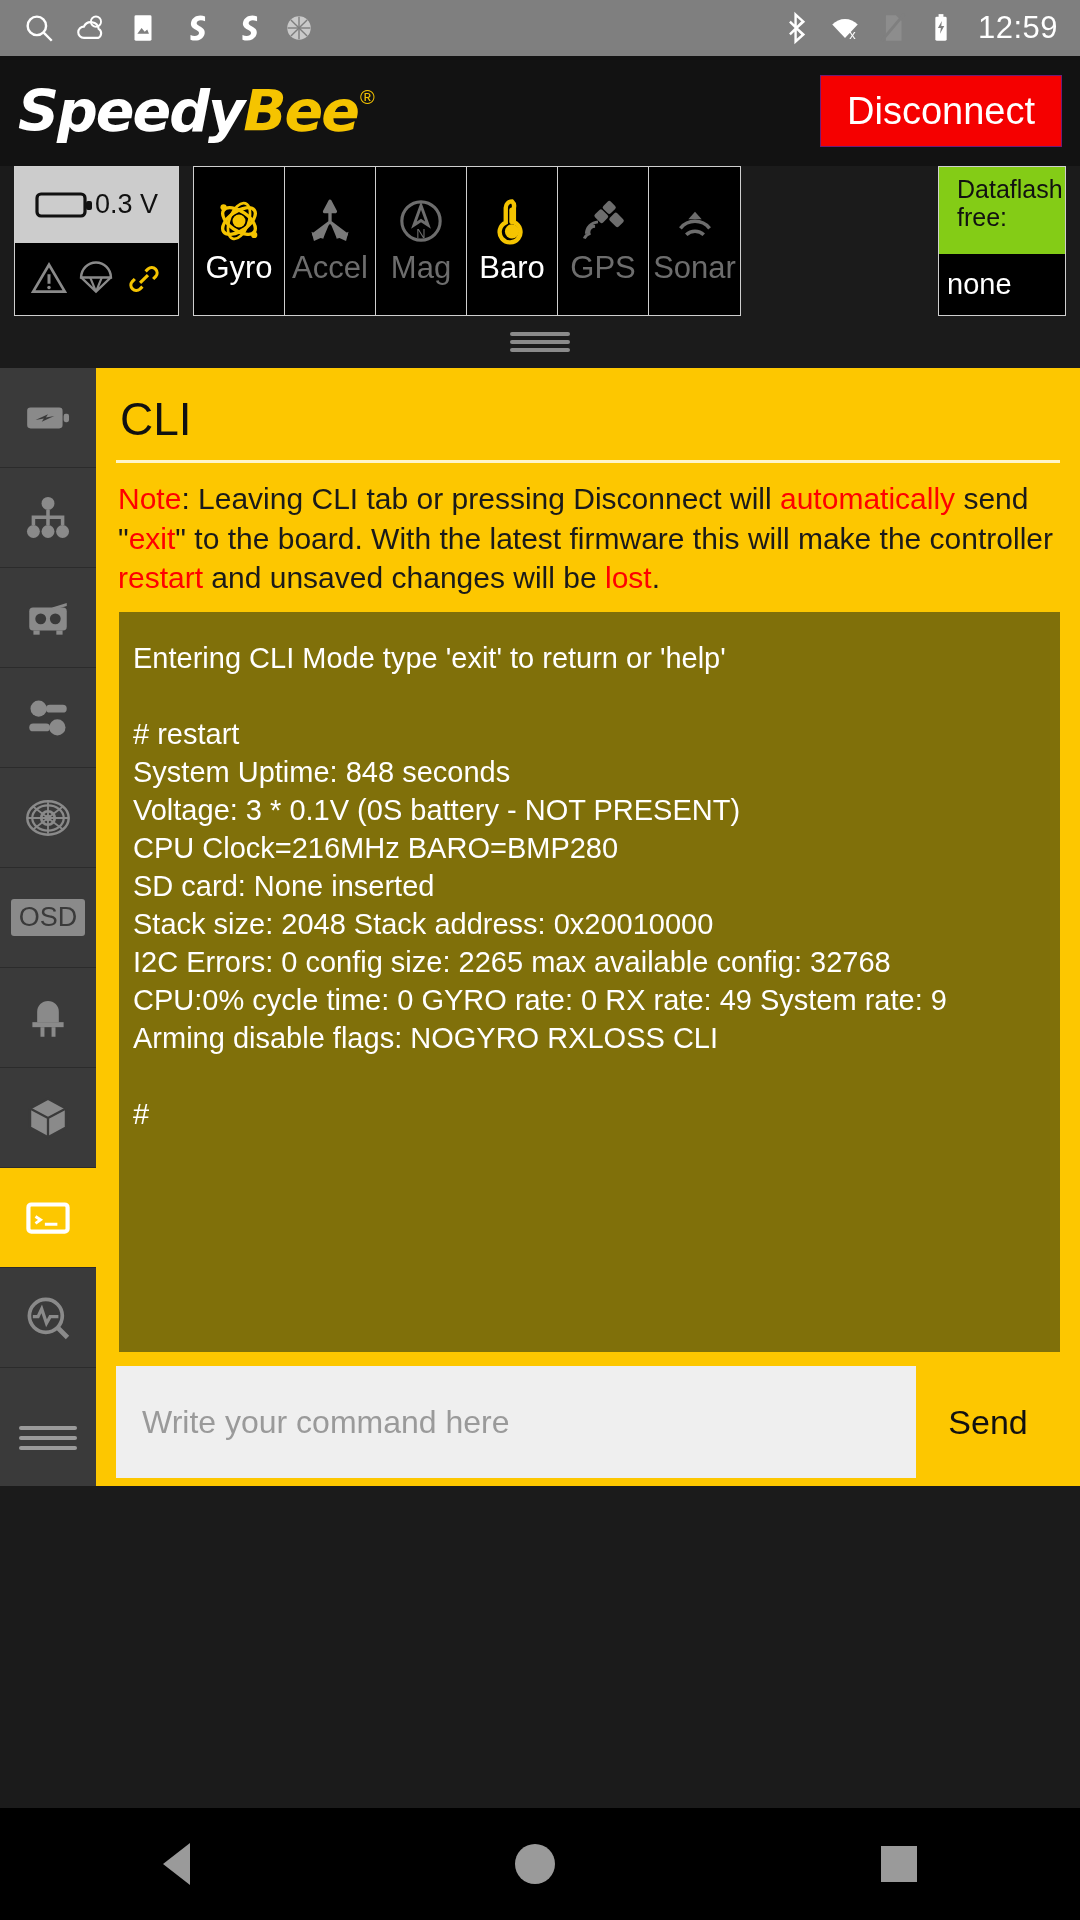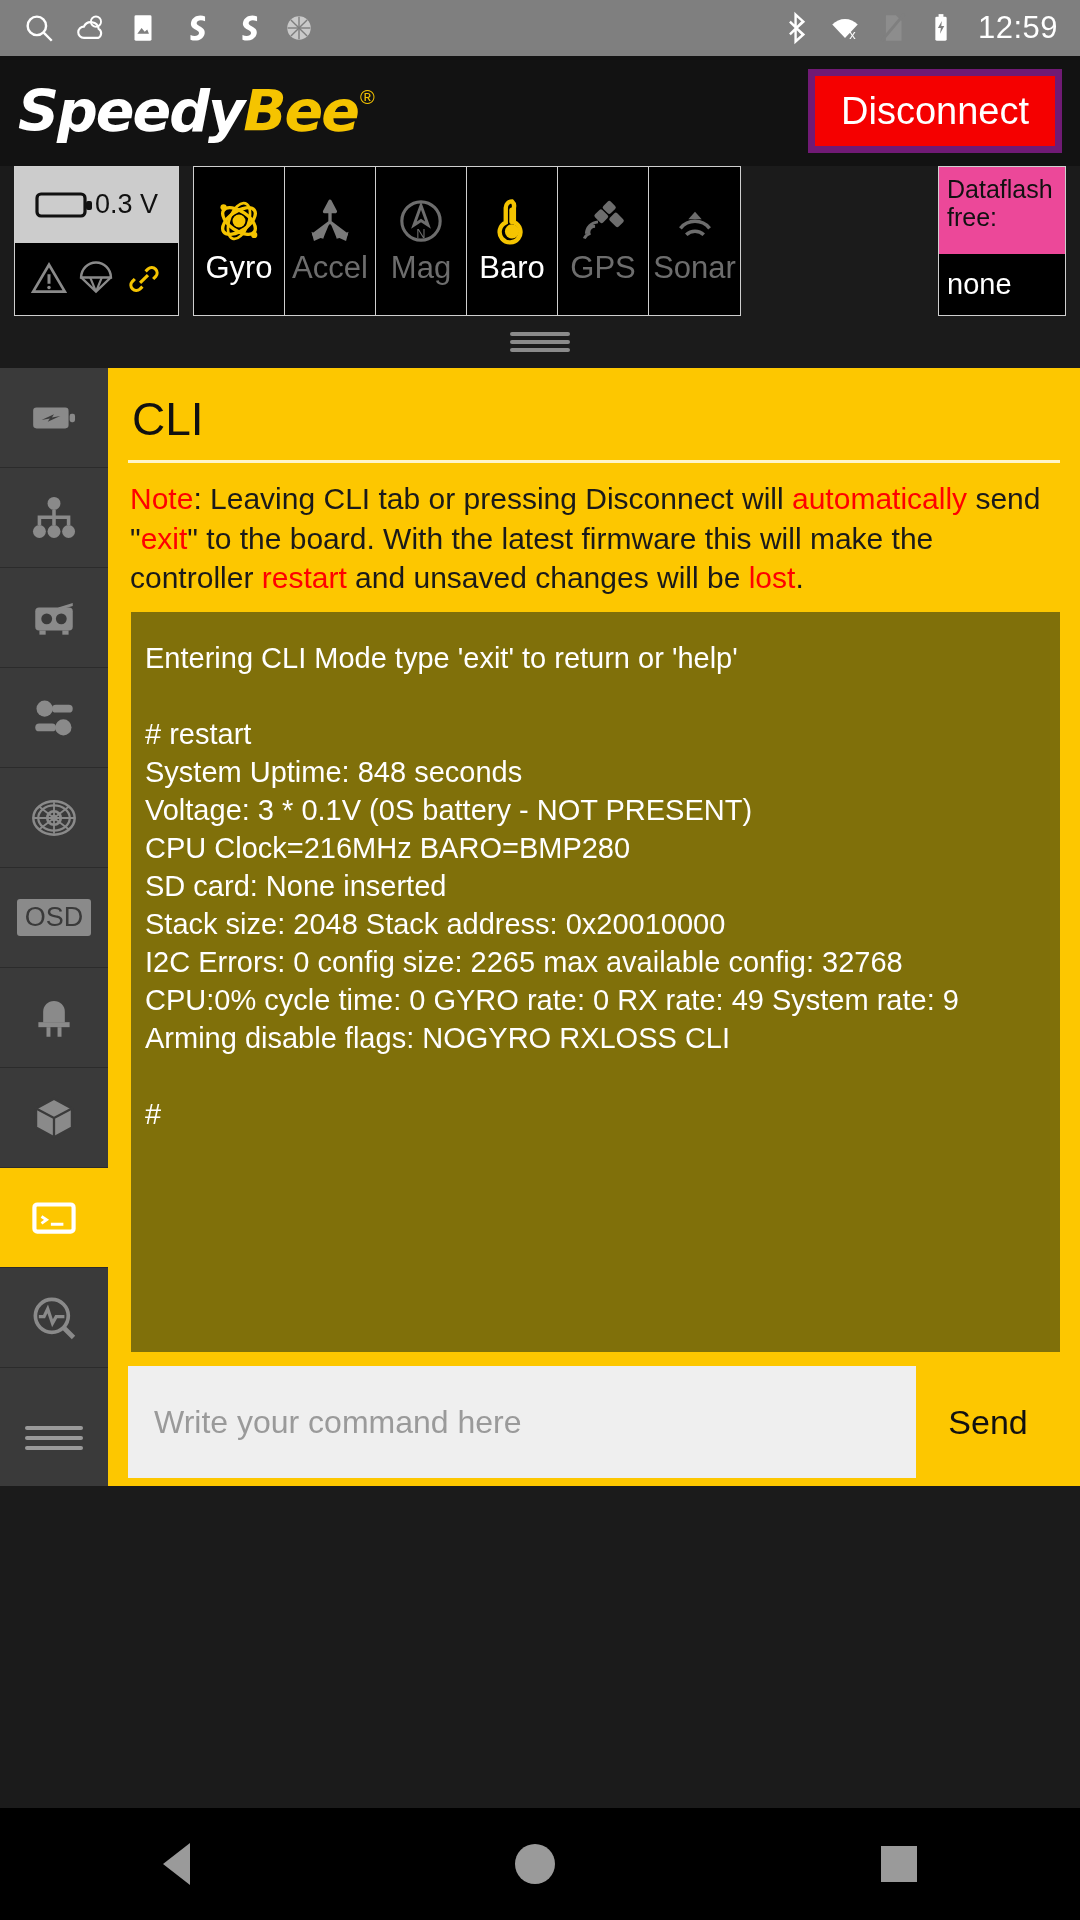--- a/index.html
+++ b/index.html
@@ -27,21 +27,21 @@
             padding:0 18px; position:relative; }
   .logo-wrap { display:flex; align-items:flex-start; }
   .logo {
     font-size:57px; font-style:italic; font-weight:bold; letter-spacing:-2px;
     font-family:"DejaVu Sans", sans-serif;
   }
   .logo .w { color:#fff; }
   .logo .y { color:#f5c400; }
   .reg { color:#f5c400; font-size:20px; margin-top:8px; margin-left:2px; }
   .disconnect {
-    margin-left:auto; background:#f50000; color:#fff; border:7px solid #701a75;
+    margin-left:auto; background:#f50000; color:#fff; border:1px solid #701a75;
     font-size:38px; padding:16px 26px; line-height:1; letter-spacing:0;
     font-family:"Liberation Sans", sans-serif;
   }
 
   
   .sensorbar { height:150px; background:#1b1b1b; display:flex;
                align-items:stretch; padding:0 14px; gap:14px; }
   .batt-panel { width:165px; border:1px solid #cfcfcf; display:flex;
                 flex-direction:column; overflow:hidden; }
   .batt-top { flex:1.05; background:#cccccc; display:flex; align-items:center;
@@ -54,35 +54,35 @@
   .sensor { width:91px; background:#000; border-right:1px solid #cfcfcf;
             display:flex; flex-direction:column; align-items:center;
             justify-content:center; gap:4px; }
   .sensor:last-child { border-right:none; }
   .sensor .lbl { font-size:31px; }
   .sensor.on .lbl { color:#ffffff; }
   .sensor.off .lbl { color:#6d6d6d; }
 
   .dataflash { margin-left:auto; width:128px; border:1px solid #cfcfcf;
                display:flex; flex-direction:column; overflow:hidden; }
-  .df-top { flex:1; background:#ec4899; color:#111; font-size:25px;
-            padding:8px 8px; line-height:1.12; }
+  .df-top { flex:1; background:#84cc16; color:#111; font-size:25px;
+            padding:8px 18px; line-height:1.12; }
   .df-bot { flex:.85; background:#000; color:#fff; font-size:29px;
             display:flex; align-items:center; padding:0 8px; }
 
   
   .handlebar { height:52px; background:#1b1b1b; display:flex;
                align-items:center; justify-content:center; }
   .handlebar .lines { width:60px; }
   .handlebar .lines i { display:block; height:4px; background:#8a8a8a;
                         margin:4px 0; border-radius:2px; }
 
   
   .body { display:flex; height:1118px; }
-  .sidebar { width:108px; background:#3a3a3a; display:flex; flex-direction:column; }
+  .sidebar { width:96px; background:#3a3a3a; display:flex; flex-direction:column; }
   .side-item { height:100px; border-bottom:1px solid #2b2b2b;
                display:flex; align-items:center; justify-content:center; }
   .side-item.active { background:#fdc700; }
   .side-grip { margin-top:auto; height:96px; display:flex; align-items:center;
                justify-content:center; flex-direction:column; gap:6px; }
   .side-grip i { display:block; width:58px; height:4px; background:#9a9a9a;
                  border-radius:2px; }
 
   .content { flex:1; background:#fdc700; padding:18px 20px 0 20px;
              display:flex; flex-direction:column; }

